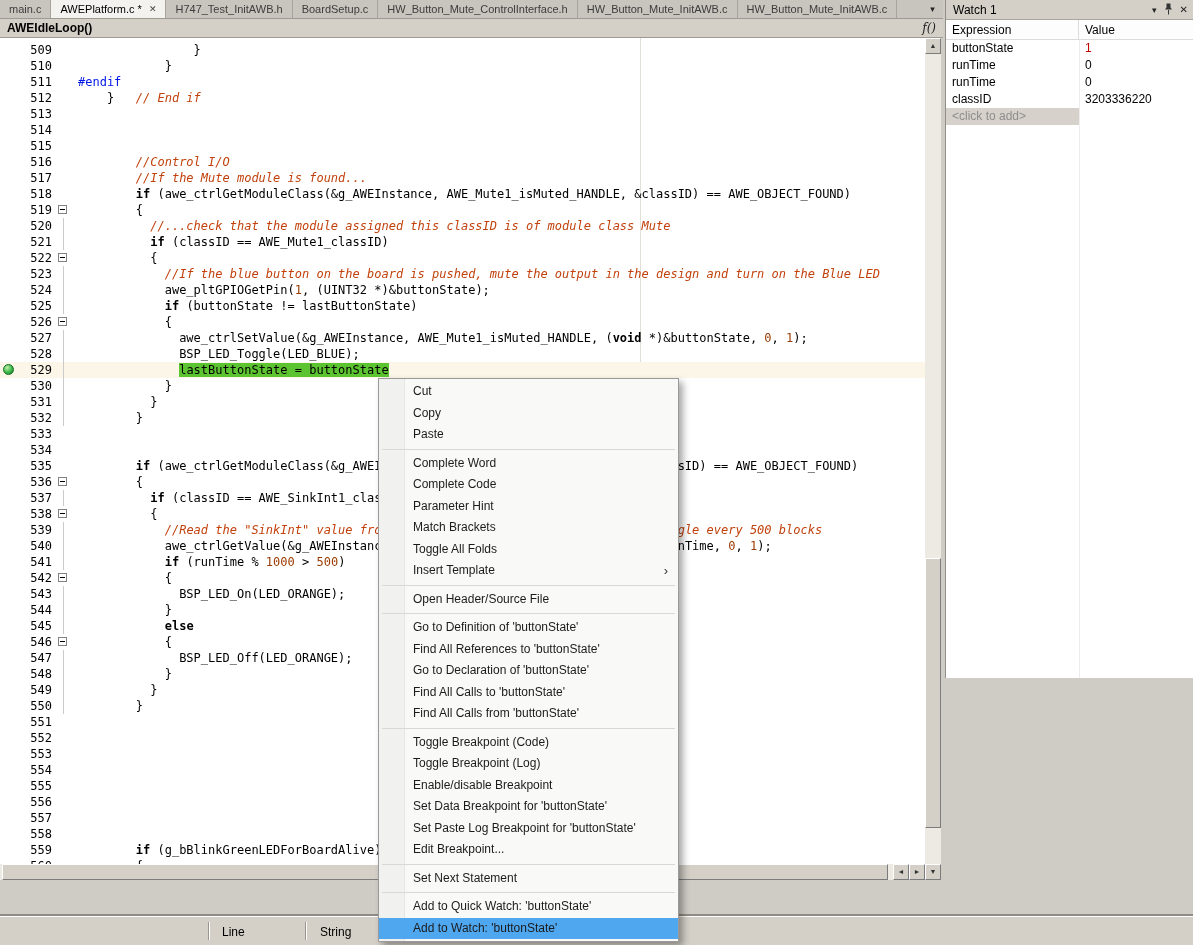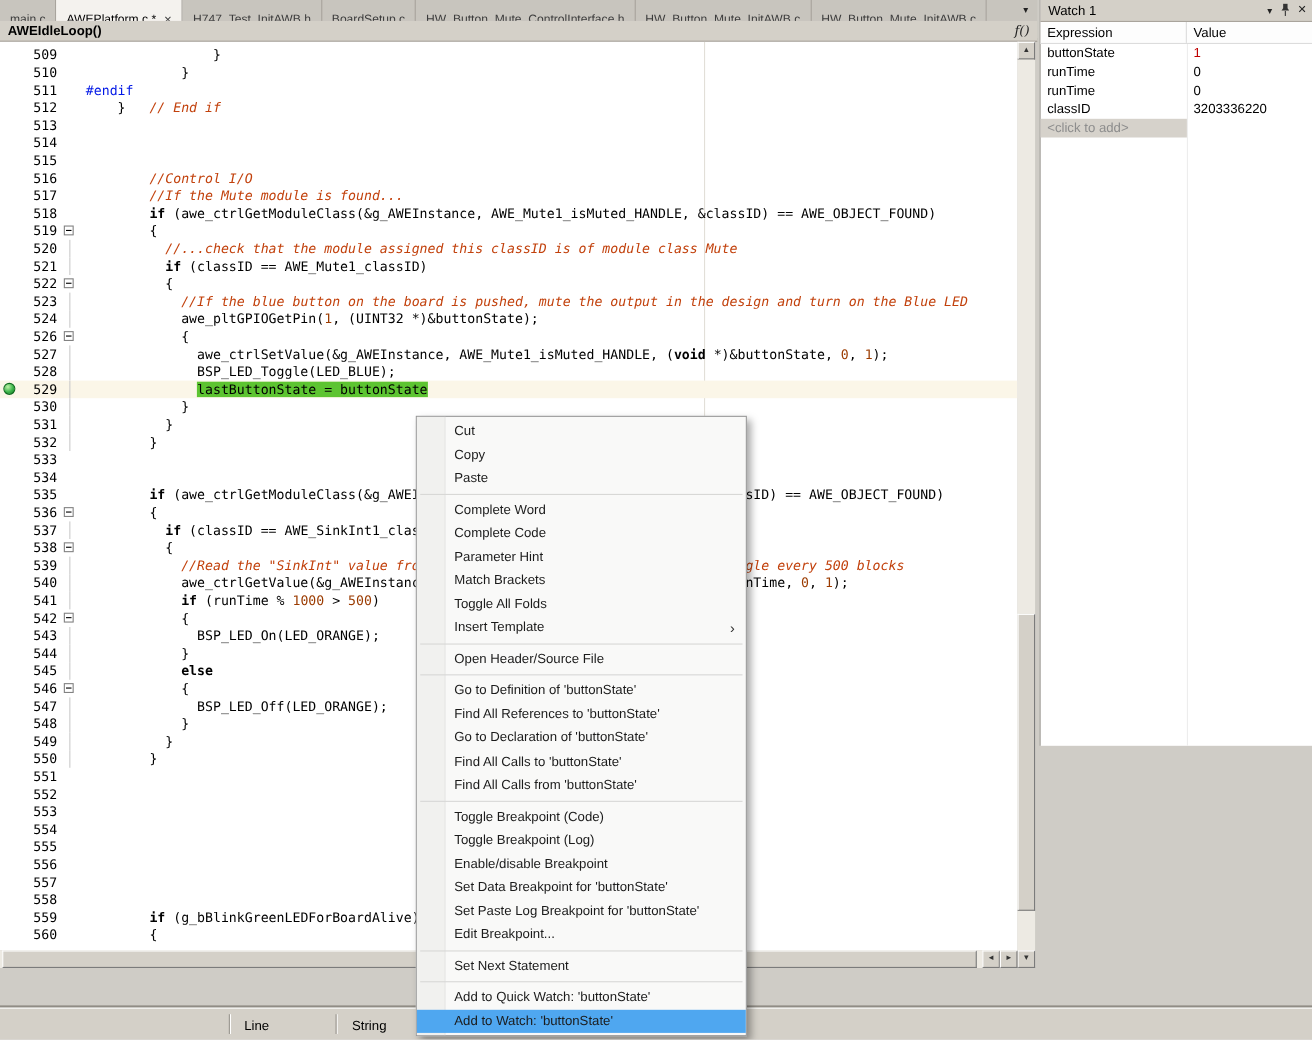--- a/index.html
+++ b/index.html
@@ -1,21 +1,21 @@
 <!DOCTYPE html>
 <html style="--menu-hl: #4fa7f0; --exec-hl: #5dc431; --chg: #c00000;"><head>
 <meta charset="utf-8">
 <style>
   *{box-sizing:border-box;margin:0;padding:0}
   html,body{width:1193px;height:945px}
   body{font-family:"Liberation Sans",sans-serif;background:#cfccc6}
   .app{position:relative;width:1193px;height:945px;overflow:hidden;background:#cfccc6}
 
   
-  .tabbar{position:absolute;left:0;top:0;width:943px;height:36px;background:#c8c5be;border-bottom:1px solid #9e9a93;display:flex;align-items:stretch}
+  .tabbar{position:absolute;left:0;top:0;width:943px;height:19px;background:#c8c5be;border-bottom:1px solid #9e9a93;display:flex;align-items:stretch}
   .tab{display:flex;align-items:center;padding:0 9px;font-size:11px;color:#3c3c3c;border-right:1px solid #a8a49d;white-space:nowrap;cursor:default}
   .tab.active{background:#f4f2ee;color:#000}
   .tab-close{margin-left:7px;font-size:9px;color:#444}
   .tab-overflow{position:absolute;right:3px;top:3px;width:15px;height:13px;font-size:9px;text-align:center;line-height:13px;color:#222}
 
   
   .funcbar{position:absolute;left:0;top:19px;width:943px;height:19px;background:#d4d0c8;border-bottom:1px solid #9e9a93;display:flex;align-items:center;padding:0 7px;font-size:12px;font-weight:bold;color:#000}
   .fn-icon{position:absolute;right:7px;font-weight:normal;font-style:italic;font-family:"DejaVu Serif",serif;font-size:12px;color:#222}
 
   
@@ -127,20 +127,21 @@
         <div class="cl"><span class="bpc"></span><span class="ln">515</span><span class="fc"></span><span class="ct"></span></div>
         <div class="cl"><span class="bpc"></span><span class="ln">516</span><span class="fc"></span><span class="ct"><span class="sg-p">        </span><span class="sg-c">//Control I/O</span></span></div>
         <div class="cl"><span class="bpc"></span><span class="ln">517</span><span class="fc"></span><span class="ct"><span class="sg-p">        </span><span class="sg-c">//If the Mute module is found...</span></span></div>
         <div class="cl"><span class="bpc"></span><span class="ln">518</span><span class="fc"></span><span class="ct"><span class="sg-p">        </span><span class="sg-k">if</span><span class="sg-p"> (awe_ctrlGetModuleClass(&amp;g_AWEInstance, AWE_Mute1_isMuted_HANDLE, &amp;classID) == AWE_OBJECT_FOUND)</span></span></div>
         <div class="cl"><span class="bpc"></span><span class="ln">519</span><span class="fc"><span class="foldbox"></span></span><span class="ct"><span class="sg-p">        {</span></span></div>
         <div class="cl"><span class="bpc"></span><span class="ln">520</span><span class="fc guide"></span><span class="ct"><span class="sg-p">          </span><span class="sg-c">//...check that the module assigned this classID is of module class Mute</span></span></div>
         <div class="cl"><span class="bpc"></span><span class="ln">521</span><span class="fc guide"></span><span class="ct"><span class="sg-p">          </span><span class="sg-k">if</span><span class="sg-p"> (classID == AWE_Mute1_classID)</span></span></div>
         <div class="cl"><span class="bpc"></span><span class="ln">522</span><span class="fc"><span class="foldbox"></span></span><span class="ct"><span class="sg-p">          {</span></span></div>
         <div class="cl"><span class="bpc"></span><span class="ln">523</span><span class="fc guide"></span><span class="ct"><span class="sg-p">            </span><span class="sg-c">//If the blue button on the board is pushed, mute the output in the design and turn on the Blue LED</span></span></div>
         <div class="cl"><span class="bpc"></span><span class="ln">524</span><span class="fc guide"></span><span class="ct"><span class="sg-p">            awe_pltGPIOGetPin(</span><span class="sg-n">1</span><span class="sg-p">, (UINT32 *)&amp;buttonState);</span></span></div>
+        <div class="cl"><span class="bpc"></span><span class="ln">525</span><span class="fc guide"></span><span class="ct"><span class="sg-p">            </span><span class="sg-k">if</span><span class="sg-p"> (buttonState != lastButtonState)</span></span></div>
         <div class="cl"><span class="bpc"></span><span class="ln">526</span><span class="fc"><span class="foldbox"></span></span><span class="ct"><span class="sg-p">            {</span></span></div>
         <div class="cl"><span class="bpc"></span><span class="ln">527</span><span class="fc guide"></span><span class="ct"><span class="sg-p">              awe_ctrlSetValue(&amp;g_AWEInstance, AWE_Mute1_isMuted_HANDLE, (</span><span class="sg-k">void</span><span class="sg-p"> *)&amp;buttonState, </span><span class="sg-n">0</span><span class="sg-p">, </span><span class="sg-n">1</span><span class="sg-p">);</span></span></div>
         <div class="cl"><span class="bpc"></span><span class="ln">528</span><span class="fc guide"></span><span class="ct"><span class="sg-p">              BSP_LED_Toggle(LED_BLUE);</span></span></div>
         <div class="cl cur"><span class="bpc"><span class="bpdot"></span></span><span class="ln">529</span><span class="fc guide"></span><span class="ct"><span class="sg-p">              </span><span class="sg-h">lastButtonState = buttonState</span></span></div>
         <div class="cl"><span class="bpc"></span><span class="ln">530</span><span class="fc guide"></span><span class="ct"><span class="sg-p">            }</span></span></div>
         <div class="cl"><span class="bpc"></span><span class="ln">531</span><span class="fc guide"></span><span class="ct"><span class="sg-p">          }</span></span></div>
         <div class="cl"><span class="bpc"></span><span class="ln">532</span><span class="fc guide"></span><span class="ct"><span class="sg-p">        }</span></span></div>
         <div class="cl"><span class="bpc"></span><span class="ln">533</span><span class="fc"></span><span class="ct"></span></div>
         <div class="cl"><span class="bpc"></span><span class="ln">534</span><span class="fc"></span><span class="ct"></span></div>
         <div class="cl"><span class="bpc"></span><span class="ln">535</span><span class="fc"></span><span class="ct"><span class="sg-p">        </span><span class="sg-k">if</span><span class="sg-p"> (awe_ctrlGetModuleClass(&amp;g_AWEInstance, AWE_SinkInt1_value_HANDLE, &amp;classID) == AWE_OBJECT_FOUND)</span></span></div>

